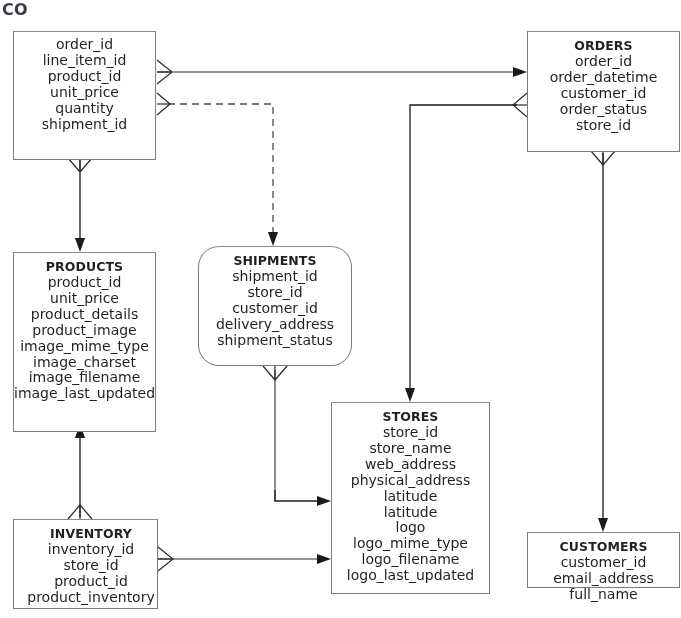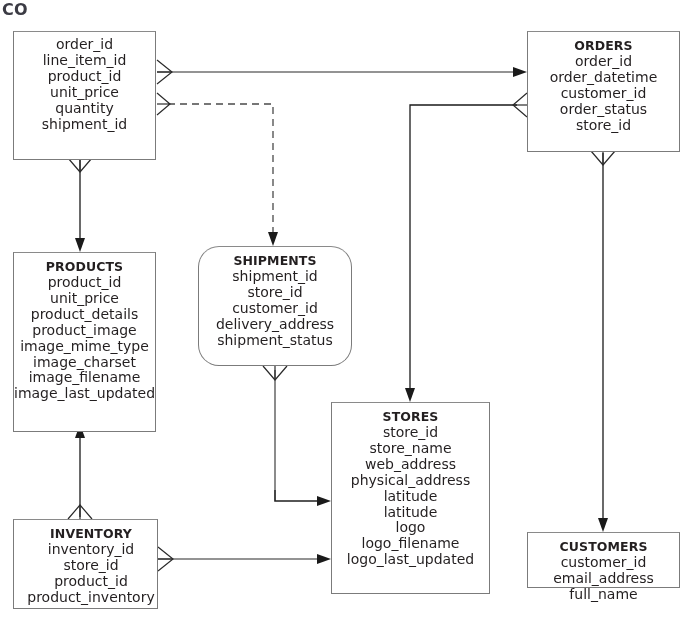--- a/index.html
+++ b/index.html
@@ -179,20 +179,21 @@
   <div class="entity" style="left:331px; top:402px; width:159px; height:192px;">
     <div class="entity-name">STORES</div>
     <ul class="entity-attrs">
       <li>store_id</li>
       <li>store_name</li>
       <li>web_address</li>
       <li>physical_address</li>
       <li>latitude</li>
       <li>latitude</li>
       <li>logo</li>
+      <li>logo_mime_type</li>
       <li>logo_filename</li>
       <li>logo_last_updated</li>
     </ul>
   </div>
 
   <div class="entity" style="left:13px; top:519px; width:145px; height:90px;padding-left:11px;">
     <div class="entity-name">INVENTORY</div>
     <ul class="entity-attrs">
       <li>inventory_id</li>
       <li>store_id</li>

